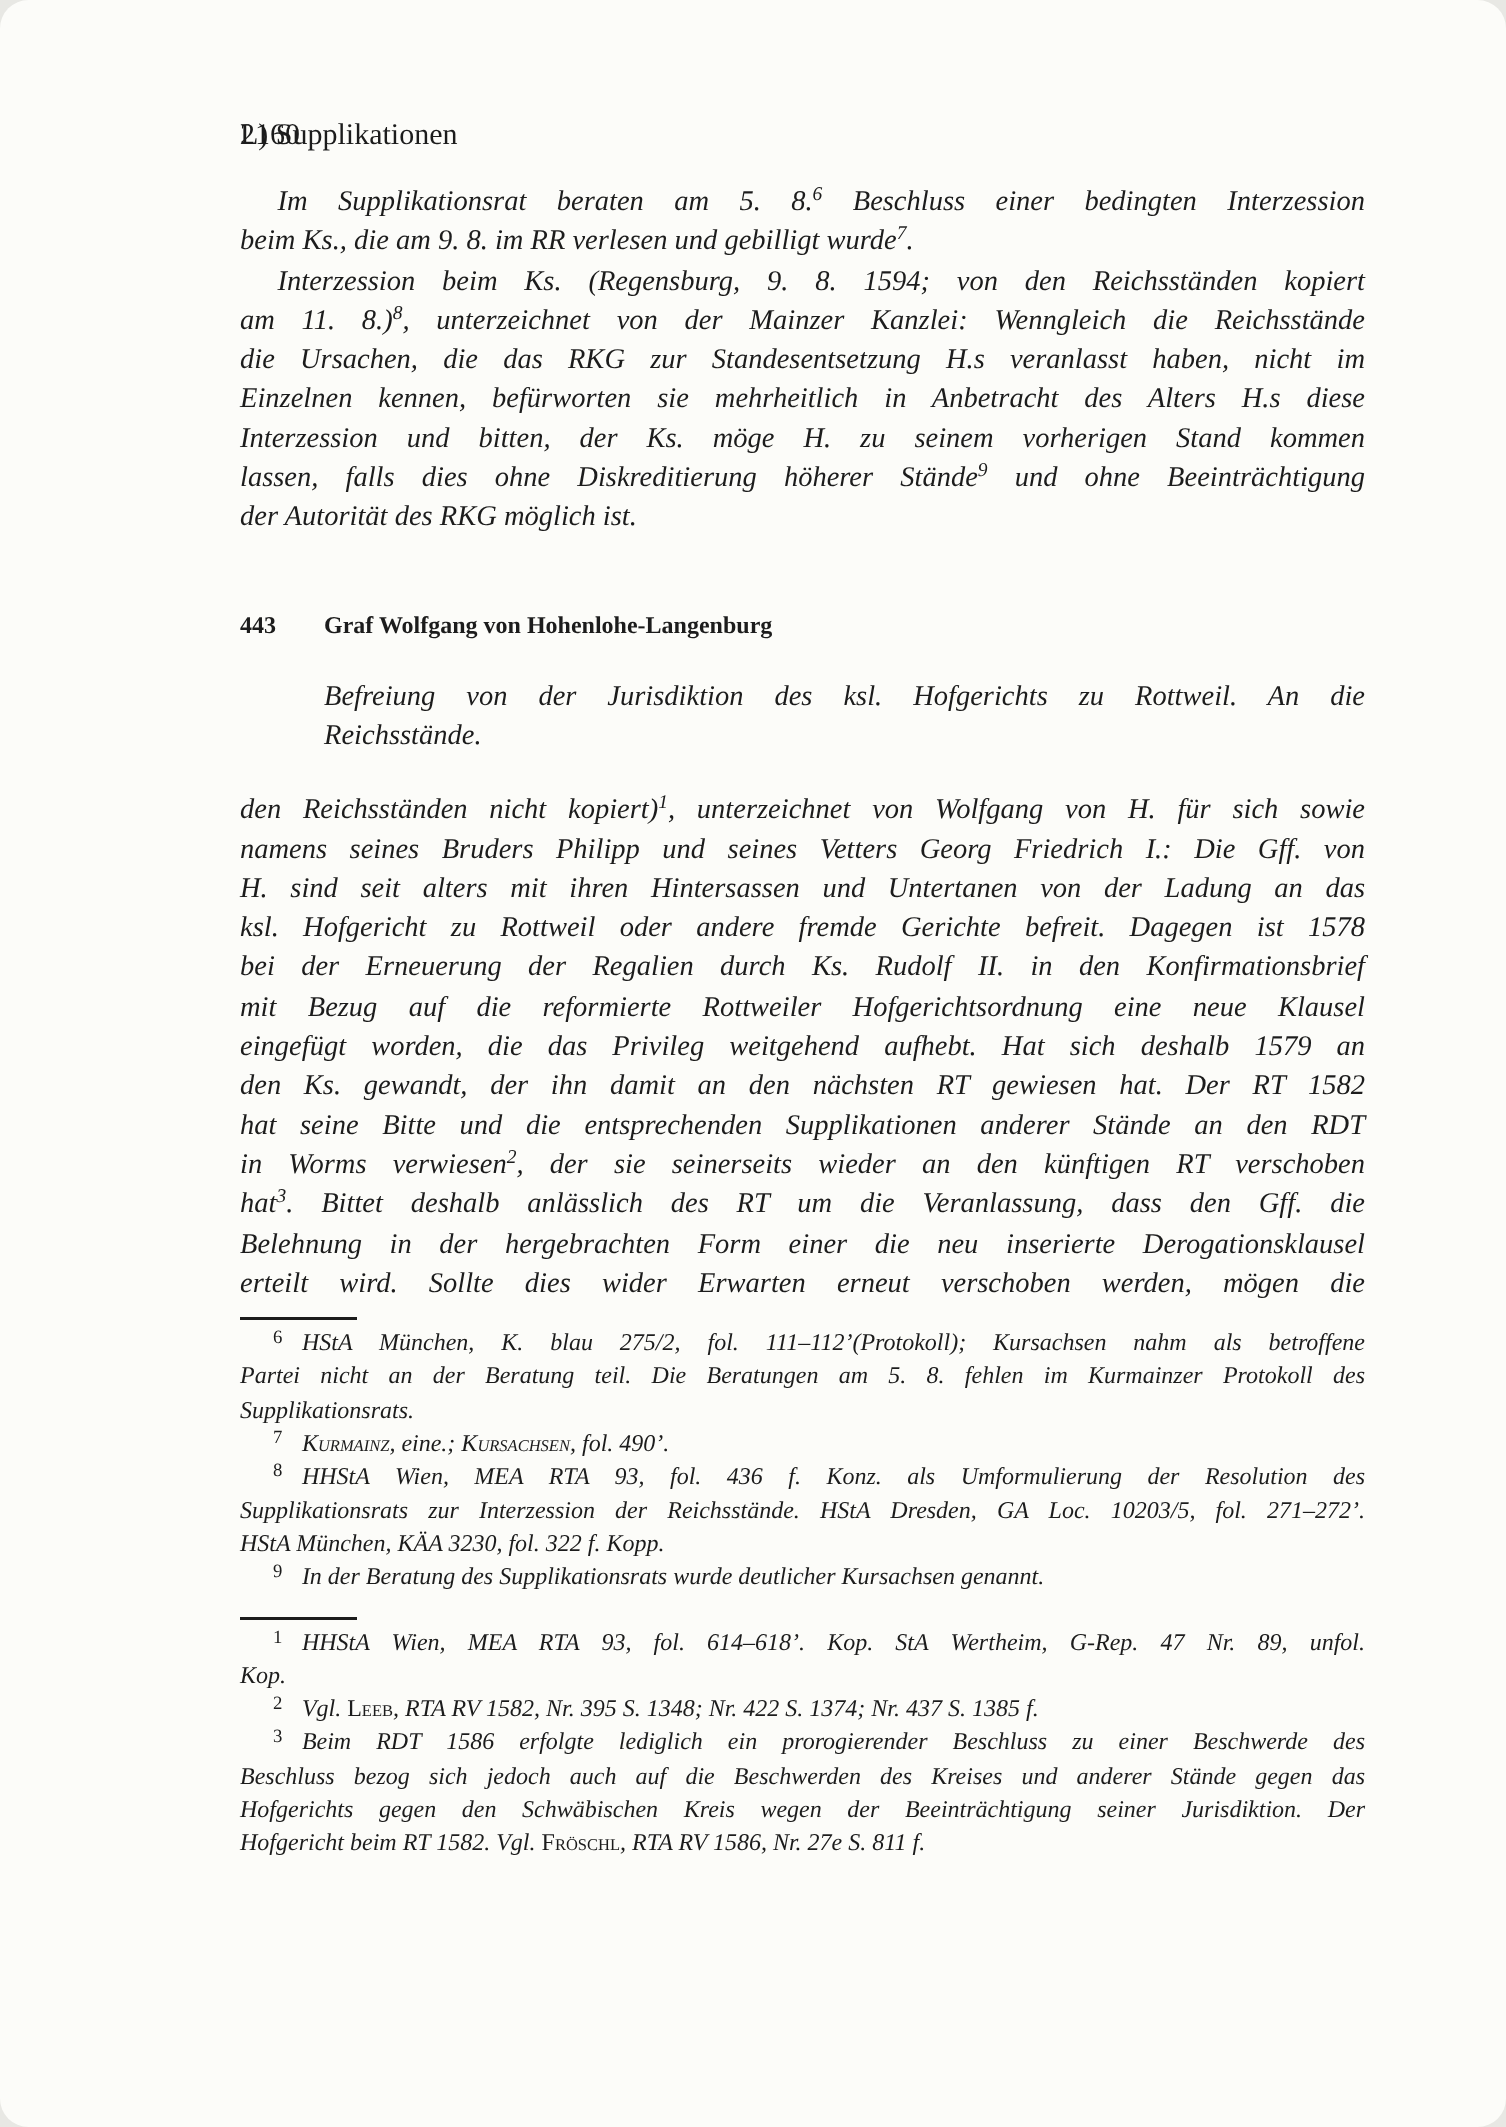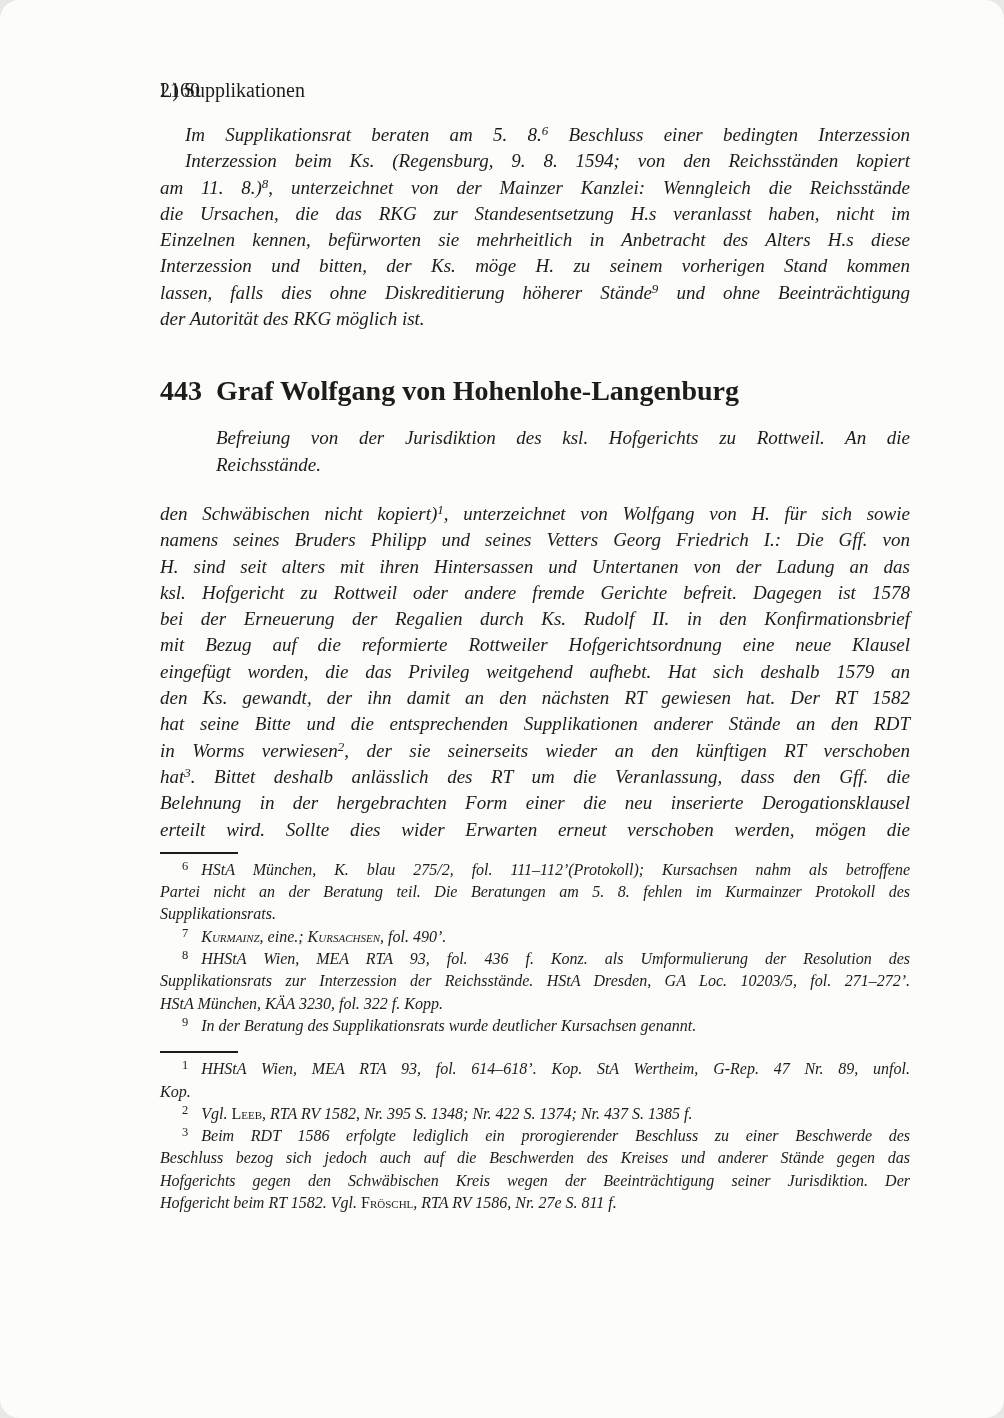--- a/index.html
+++ b/index.html
@@ -13,21 +13,21 @@
   }
   .pagehead{position:relative;font-size:20px;line-height:24px;font-style:normal;}
   .pagenum{position:absolute;left:0;top:0;}
   .runtitle{display:block;text-align:left;}
   .intro{margin-top:20px;}
   .line{line-height:26.3px;font-size:19px;font-style:italic;}
   .j{text-align:justify;text-align-last:justify;}
   .lft{text-align:left;text-align-last:left;}
   .ind{text-indent:25px;}
   .s{font-size:13px;line-height:0;vertical-align:6.5px;}
-  .entryhead{margin-top:44px;display:flex;font-weight:bold;font-size:28px;line-height:30px;font-style:normal;}
+  .entryhead{margin-top:44px;display:flex;font-weight:bold;font-size:16px;line-height:30px;font-style:normal;}
   .entrynum{width:56px;flex:none;}
   .subtitle{margin-left:56px;margin-top:19px;}
   .bodypara{margin-top:23px;}
   .fnrule{width:78px;border-top:2px solid #1c1c1c;margin-top:9px;}
   .fnrule2{width:78px;border-top:2px solid #1c1c1c;margin-top:14px;}
   .fnblock{margin-top:5px;}
   .fnline{font-size:16px;line-height:22.3px;font-style:italic;}
   .fnum{font-style:normal;font-size:12.5px;line-height:0;vertical-align:5px;margin:0 13px 0 22px;}
   .sc{font-variant:small-caps;font-style:normal;}
   .scit{font-variant:small-caps;}
@@ -38,20 +38,21 @@
 <div class="page">
 
   <div class="pagehead">
     <span class="pagenum">2160</span>
     <span class="runtitle">L) Supplikationen</span>
   </div>
 
   <div class="intro">
     <div>
       <div class="line j ind"><span>Im Supplikationsrat beraten am 5. 8.</span><span class="s">6</span><span> Beschluss einer bedingten Interzession</span></div>
+      <div class="line lft"><span>beim Ks., die am 9. 8. im RR verlesen und gebilligt wurde</span><span class="s">7</span><span>.</span></div>
     </div>
     <div>
       <div class="line j ind">Interzession beim Ks. (Regensburg, 9. 8. 1594; von den Reichsständen kopiert</div>
       <div class="line j"><span>am 11. 8.)</span><span class="s">8</span><span>, unterzeichnet von der Mainzer Kanzlei: Wenngleich die Reichsstände</span></div>
       <div class="line j">die Ursachen, die das RKG zur Standesentsetzung H.s veranlasst haben, nicht im</div>
       <div class="line j">Einzelnen kennen, befürworten sie mehrheitlich in Anbetracht des Alters H.s diese</div>
       <div class="line j">Interzession und bitten, der Ks. möge H. zu seinem vorherigen Stand kommen</div>
       <div class="line j"><span>lassen, falls dies ohne Diskreditierung höherer Stände</span><span class="s">9</span><span> und ohne Beeinträchtigung</span></div>
       <div class="line lft">der Autorität des RKG möglich ist.</div>
     </div>
@@ -61,21 +62,21 @@
     <span class="entrynum">443</span>
     <span>Graf Wolfgang von Hohenlohe-Langenburg</span>
   </div>
 
   <div class="subtitle">
     <div class="line j">Befreiung von der Jurisdiktion des ksl. Hofgerichts zu Rottweil. An die</div>
     <div class="line lft">Reichsstände.</div>
   </div>
 
   <div class="bodypara">
-    <div class="line j"><span>den Schwäbischen nicht kopiert)</span><span class="s">1</span><span>, unterzeichnet von Wolfgang von H. für sich sowie</span></div>
+    <div class="line j"><span>den Reichsständen nicht kopiert)</span><span class="s">1</span><span>, unterzeichnet von Wolfgang von H. für sich sowie</span></div>
     <div class="line j">namens seines Bruders Philipp und seines Vetters Georg Friedrich I.: Die Gff. von</div>
     <div class="line j">H. sind seit alters mit ihren Hintersassen und Untertanen von der Ladung an das</div>
     <div class="line j">ksl. Hofgericht zu Rottweil oder andere fremde Gerichte befreit. Dagegen ist 1578</div>
     <div class="line j">bei der Erneuerung der Regalien durch Ks. Rudolf II. in den Konfirmationsbrief</div>
     <div class="line j">mit Bezug auf die reformierte Rottweiler Hofgerichtsordnung eine neue Klausel</div>
     <div class="line j">eingefügt worden, die das Privileg weitgehend aufhebt. Hat sich deshalb 1579 an</div>
     <div class="line j">den Ks. gewandt, der ihn damit an den nächsten RT gewiesen hat. Der RT 1582</div>
     <div class="line j">hat seine Bitte und die entsprechenden Supplikationen anderer Stände an den RDT</div>
     <div class="line j"><span>in Worms verwiesen</span><span class="s">2</span><span>, der sie seinerseits wieder an den künftigen RT verschoben</span></div>
     <div class="line j"><span>hat</span><span class="s">3</span><span>. Bittet deshalb anlässlich des RT um die Veranlassung, dass den Gff. die</span></div>

